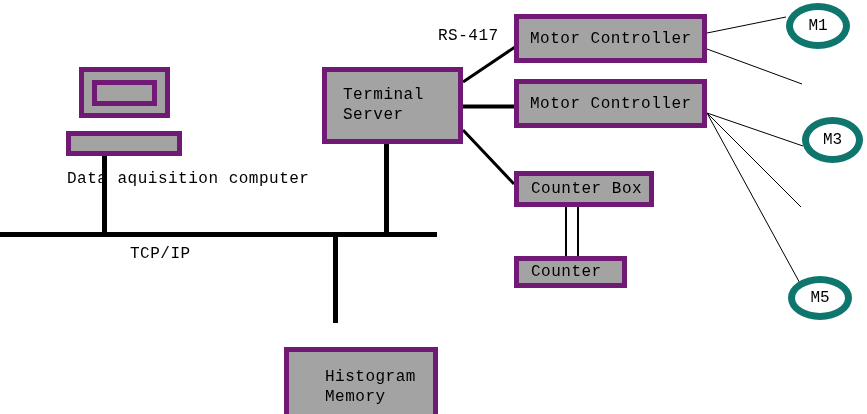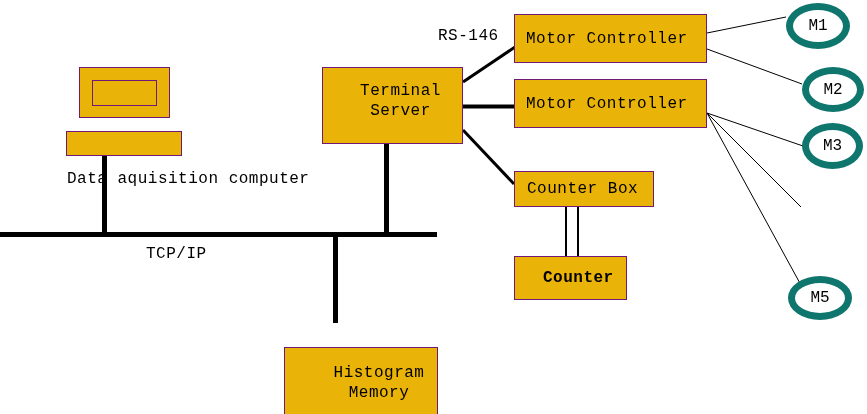--- a/index.html
+++ b/index.html
@@ -14,23 +14,22 @@
     overflow: hidden;
   }
   .wires {
     position: absolute;
     left: 0; top: 0;
     width: 867px; height: 414px;
   }
   .box {
     position: absolute;
     box-sizing: border-box;
-    border: 1px solid #701a75;
-    background: #eab308;
-    text-align: center;
+    border: 5px solid #701a75;
+    background: #a3a3a3;
   }
   .vcenter {
     display: flex;
     align-items: center;
   }
   .node-label {
     white-space: pre-wrap;
     line-height: 20px;
     letter-spacing: 0.5px;
   }
@@ -52,31 +51,31 @@
   }
   
   #monitor-outer  { left: 79px;  top: 67px;  width: 91px;  height: 51px; }
   #monitor-screen { left: 92px;  top: 80px;  width: 65px;  height: 26px; }
   #keyboard       { left: 66px;  top: 131px; width: 116px; height: 25px; }
   
   #terminal-server { left: 322px; top: 67px;  width: 141px; height: 77px; padding: 13px 0 8px 16px; }
   #motor-controller-1 { left: 514px; top: 14px; width: 193px; height: 49px; padding-left: 11px; }
   #motor-controller-2 { left: 514px; top: 79px; width: 193px; height: 49px; padding-left: 11px; }
   #counter-box { left: 514px; top: 171px; width: 140px; height: 36px; padding-left: 12px; }
-  #counter     { left: 514px; top: 256px; width: 113px; height: 44px; padding-left: 28px; font-weight: bold; }
+  #counter     { left: 514px; top: 256px; width: 113px; height: 32px; padding-left: 12px; }
   #histogram-memory { left: 284px; top: 323px; width: 154px; height: 108px; padding: 15px 0 0 36px; margin-top: 24px; }
   
   #motor-m1 { left: 786px; top: 3px;   width: 64px; height: 46px; }
   #motor-m2 { left: 802px; top: 67px;  width: 62px; height: 45px; }
-  #motor-m3 { left: 802px; top: 123px; width: 61px; height: 46px; }
+  #motor-m3 { left: 802px; top: 117px; width: 61px; height: 46px; }
   #motor-m4 { left: 802px; top: 193px; width: 64px; height: 49px; }
   #motor-m5 { left: 788px; top: 276px; width: 64px; height: 44px; }
   
   #rs232-label { left: 438px; top: 28px; }
-  #tcpip-label { left: 130px; top: 246px; margin-left: 16px; }
+  #tcpip-label { left: 130px; top: 246px; }
   #daq-label   { left: 67px;  top: 171px; font-family: Liberation Mono, monospace; }
 </style>
 </head>
 <body>
 
 <div class="canvas">
 
   <svg class="wires" width="867" height="414" viewBox="0 0 867 414" stroke="#000" fill="none">
     <line x1="0" y1="234.5" x2="437" y2="234.5" stroke-width="5"></line>
     <line x1="104.5" y1="156" x2="104.5" y2="234" stroke-width="5"></line>
@@ -119,26 +118,23 @@
     <div class="node-label">Counter</div>
   </div>
 
   <div class="box" id="histogram-memory">
     <div class="node-label">Histogram Memory</div>
   </div>
 
   <div class="ellipse" id="motor-m1">
     <span>M1</span>
   </div>
-  <div class="ellipse" id="motor-m2">
-    <span>M2</span>
-  </div>
   <div class="ellipse" id="motor-m3">
     <span>M3</span>
   </div>
   <div class="ellipse" id="motor-m5">
     <span>M5</span>
   </div>
 
-  <div class="floating-label" id="rs232-label">RS-146</div>
+  <div class="floating-label" id="rs232-label">RS-417</div>
   <div class="floating-label" id="tcpip-label">TCP/IP</div>
 
 </div>
 
 </body></html>

